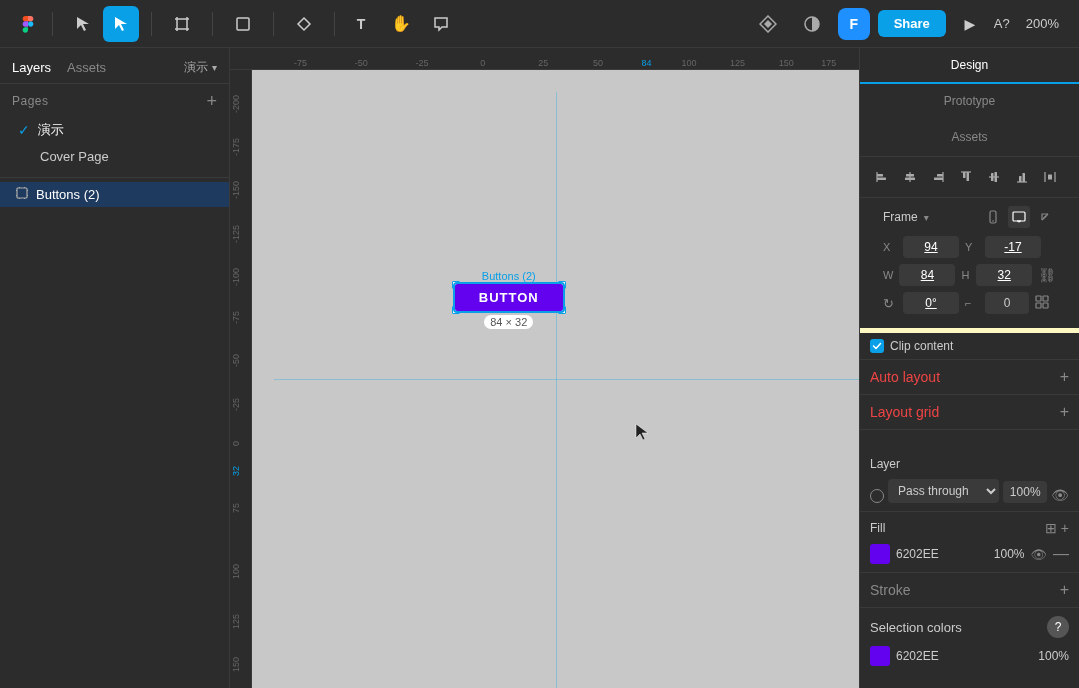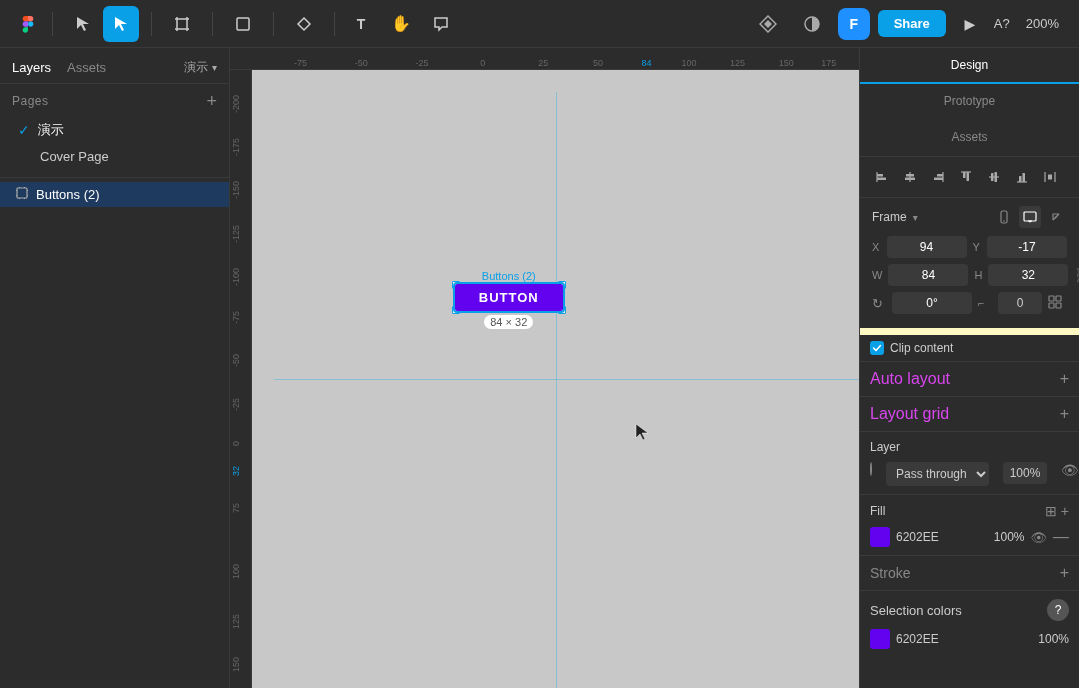--- a/index.html
+++ b/index.html
@@ -306,43 +306,44 @@
       align-items: center;
       justify-content: center;
       color: #aaa;
       cursor: pointer;
       font-size: 14px;
       border-radius: 3px;
     }
 
     
     .rpanel-section {
-      padding: 8px 12px;
-      border-bottom: 7px solid #fef9c3;
+      padding: 8px 23px;
+      border-bottom: 5px solid #fef9c3;
     }
     .frame-row {
       display: flex;
       align-items: center;
       gap: 6px;
       margin-bottom: 6px;
     }
     .frame-label {
       font-size: 11px;
       color: #888;
       width: 14px;
     }
     .frame-input {
       background: #3a3a3a;
       border: none;
       border-radius: 4px;
       color: #fff;
       font-size: 12px;
       padding: 4px 6px;
-      width: 80px;
+      width: 56px;
       text-align: center;
+      text-decoration: underline;
     }
     .frame-title-row {
       display: flex;
       align-items: center;
       gap: 6px;
       margin-bottom: 8px;
     }
     .frame-title-label {
       font-size: 12px;
       color: #ccc;
@@ -392,42 +393,42 @@
     .clip-label { font-size: 12px; color: #ccc; }
 
     
     .auto-layout-row {
       display: flex;
       align-items: center;
       justify-content: space-between;
       padding: 8px 10px;
       border-bottom: 1px solid #3a3a3a;
     }
-    .auto-layout-label { font-size: 16px; color: #d946ef; }
+    .auto-layout-label { font-size: 14px; color: #ef4444; }
     .auto-layout-add { color: #888; cursor: pointer; font-size: 16px; }
 
     
     .layout-grid-row {
       display: flex;
       align-items: center;
       justify-content: space-between;
       padding: 8px 10px;
       border-bottom: 1px solid #3a3a3a;
     }
 
     
     .layer-section {
       padding: 8px 10px;
       border-bottom: 1px solid #3a3a3a;
     }
-    .layer-section-title { font-size: 12px; color: #ccc; margin-bottom: 8px; }
+    .layer-section-title { font-size: 12px; color: #ccc; margin-bottom: 8px; margin-top: 19px; }
     .layer-mode-row {
       display: flex;
-      align-items: flex-start;
-      gap: 14px;
+      align-items: flex-end;
+      gap: 4px;
     }
     .layer-circle {
       width: 14px;
       height: 14px;
       border: 1.5px solid #888;
       border-radius: 50%;
     }
     .layer-mode-select {
       flex: 1;
       background: #3a3a3a;

